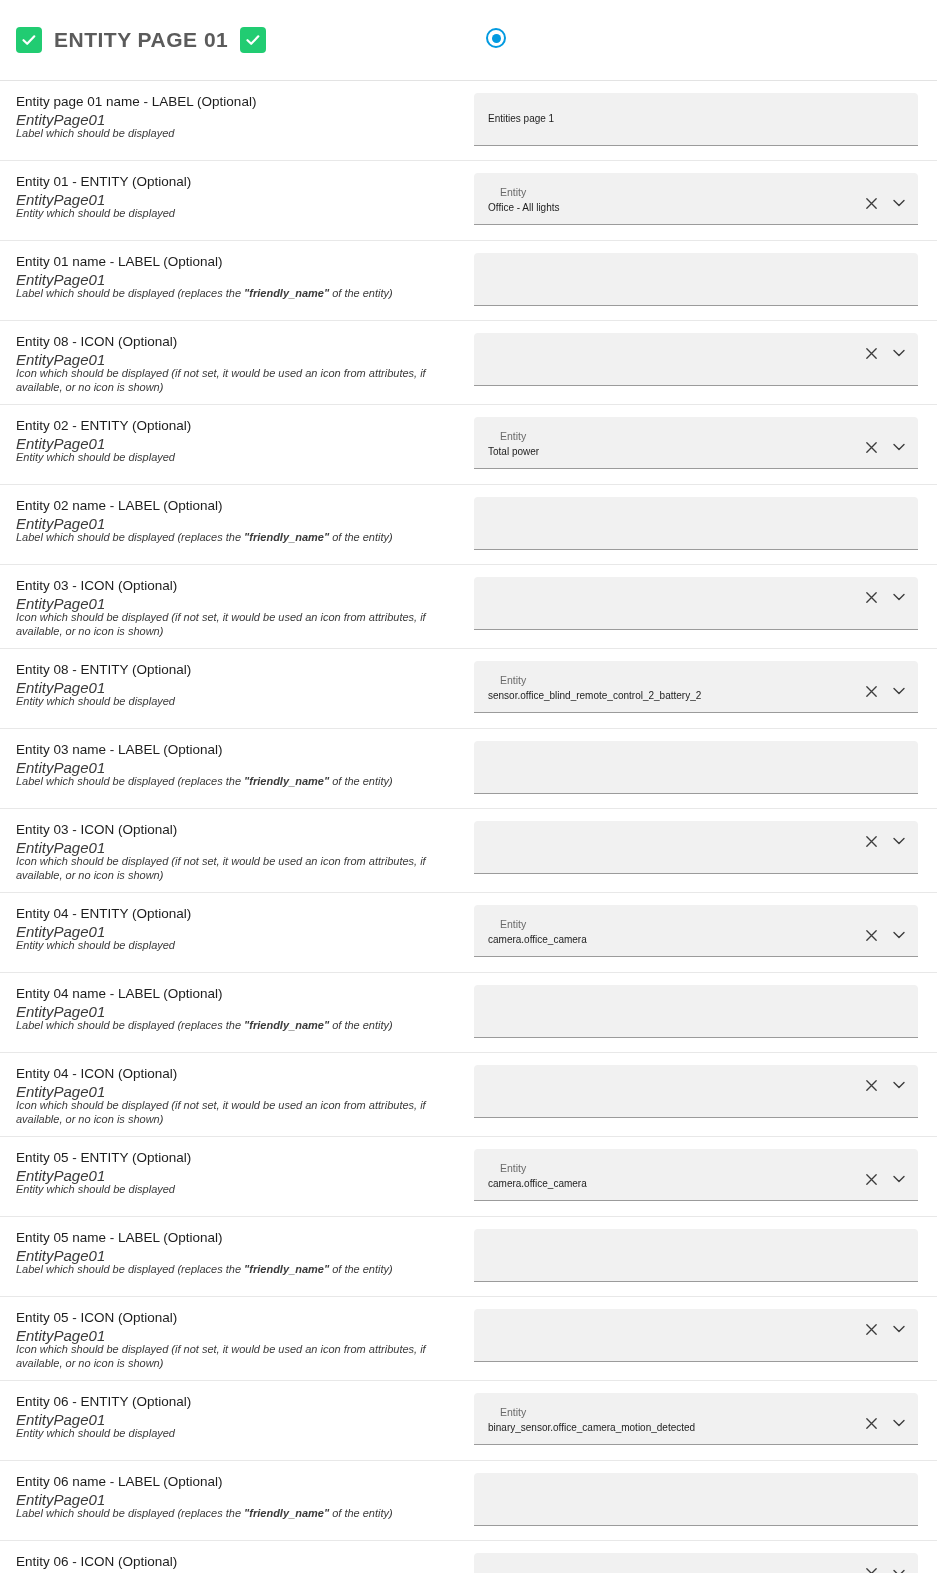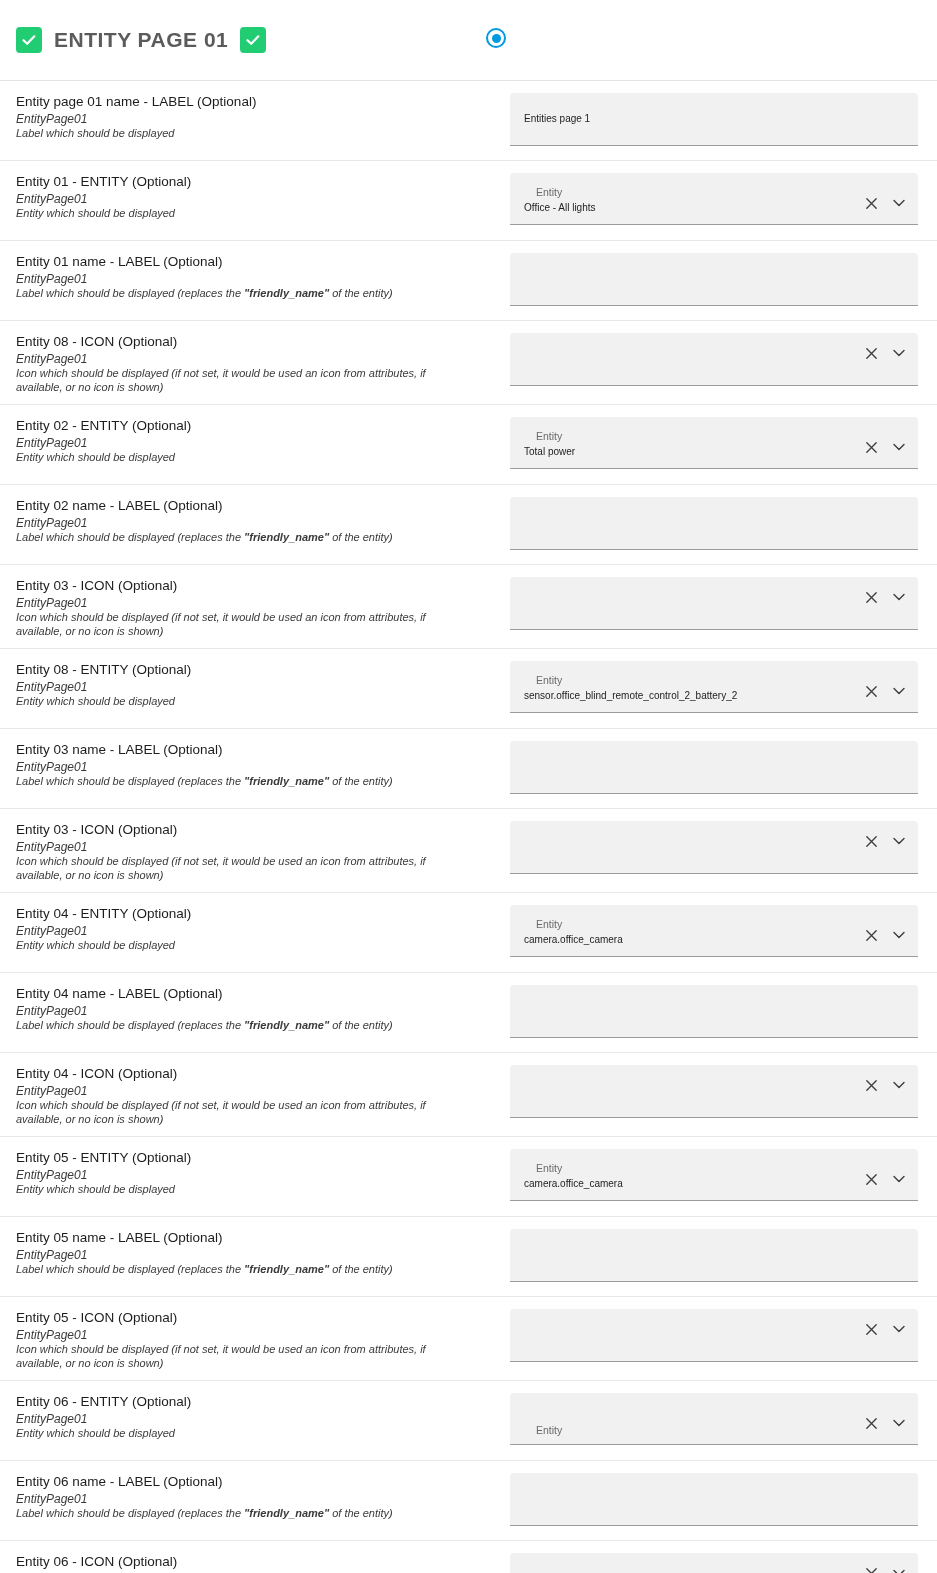--- a/index.html
+++ b/index.html
@@ -61,41 +61,40 @@
   }
 
   
   .row {
     display: flex;
     align-items: flex-start;
     border-bottom: 1px solid #e8e8e8;
     padding: 0;
     min-height: 80px;
     position: relative;
-    gap: 36px;
   }
   .row-left {
     width: 460px;
     flex: 0 0 460px;
     padding: 12px 14px 10px 16px;
   }
   .row-right {
     flex: 1 1 auto;
     padding: 12px 19px 10px 14px;
     display: flex;
     align-items: flex-start;
   }
   .lbl-title {
     font-size: 13.5px;
     color: #1d1d1d;
     line-height: 17px;
     margin-bottom: 3px;
   }
   .lbl-sub {
-    font-size: 12px;
+    font-size: 15px;
     font-style: italic;
     color: #3a3a3a;
     line-height: 13px;
   }
   .lbl-desc {
     font-size: 11px;
     font-style: italic;
     color: #3a3a3a;
     line-height: 13.5px;
     margin-top: 1px;
@@ -535,20 +534,21 @@
       <div class="row">
         <div class="row-left">
           <div class="lbl-title">Entity 06 - ENTITY (Optional)</div>
           <div class="lbl-sub">EntityPage01</div>
           <div class="lbl-desc">Entity which should be displayed</div>
         </div>
         <div class="row-right">
           <div class="field">
             <div class="field-inner">
               <div class="field-floatlabel">Entity</div>
+              <div class="field-value">binary_sensor.office_camera_motion_detected</div>
             </div>
             <div class="field-actions">
               <span class="icon-btn">
                 <svg width="15" height="15" viewBox="0 0 16 16">
                   <path d="M3 3 L13 13 M13 3 L3 13" fill="none" stroke="#3c3c3c" stroke-width="1.4" stroke-linecap="round"></path>
                 </svg>
               </span>
               <span class="icon-btn">
                 <svg width="12" height="8" viewBox="0 0 12 8">
                   <path d="M1 1.5 L6 6.5 L11 1.5" fill="none" stroke="#3c3c3c" stroke-width="1.4" stroke-linecap="round" stroke-linejoin="round"></path>

